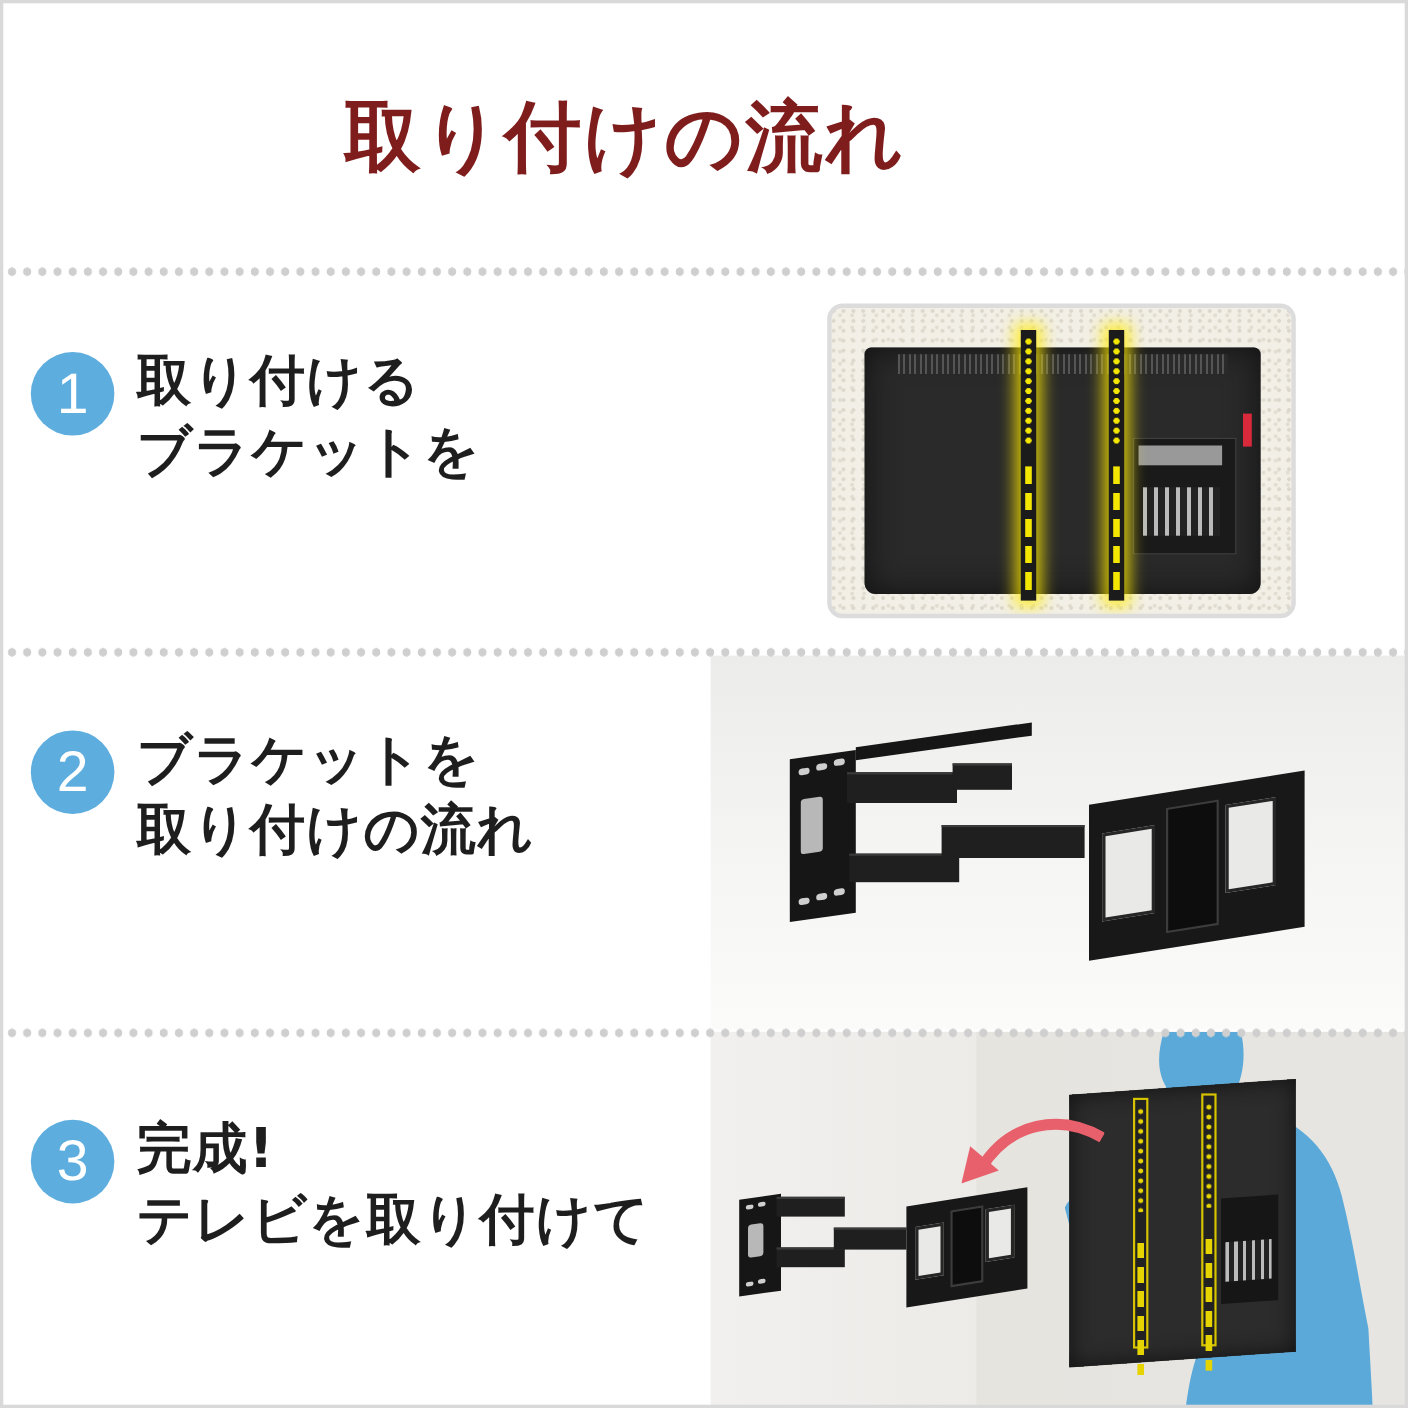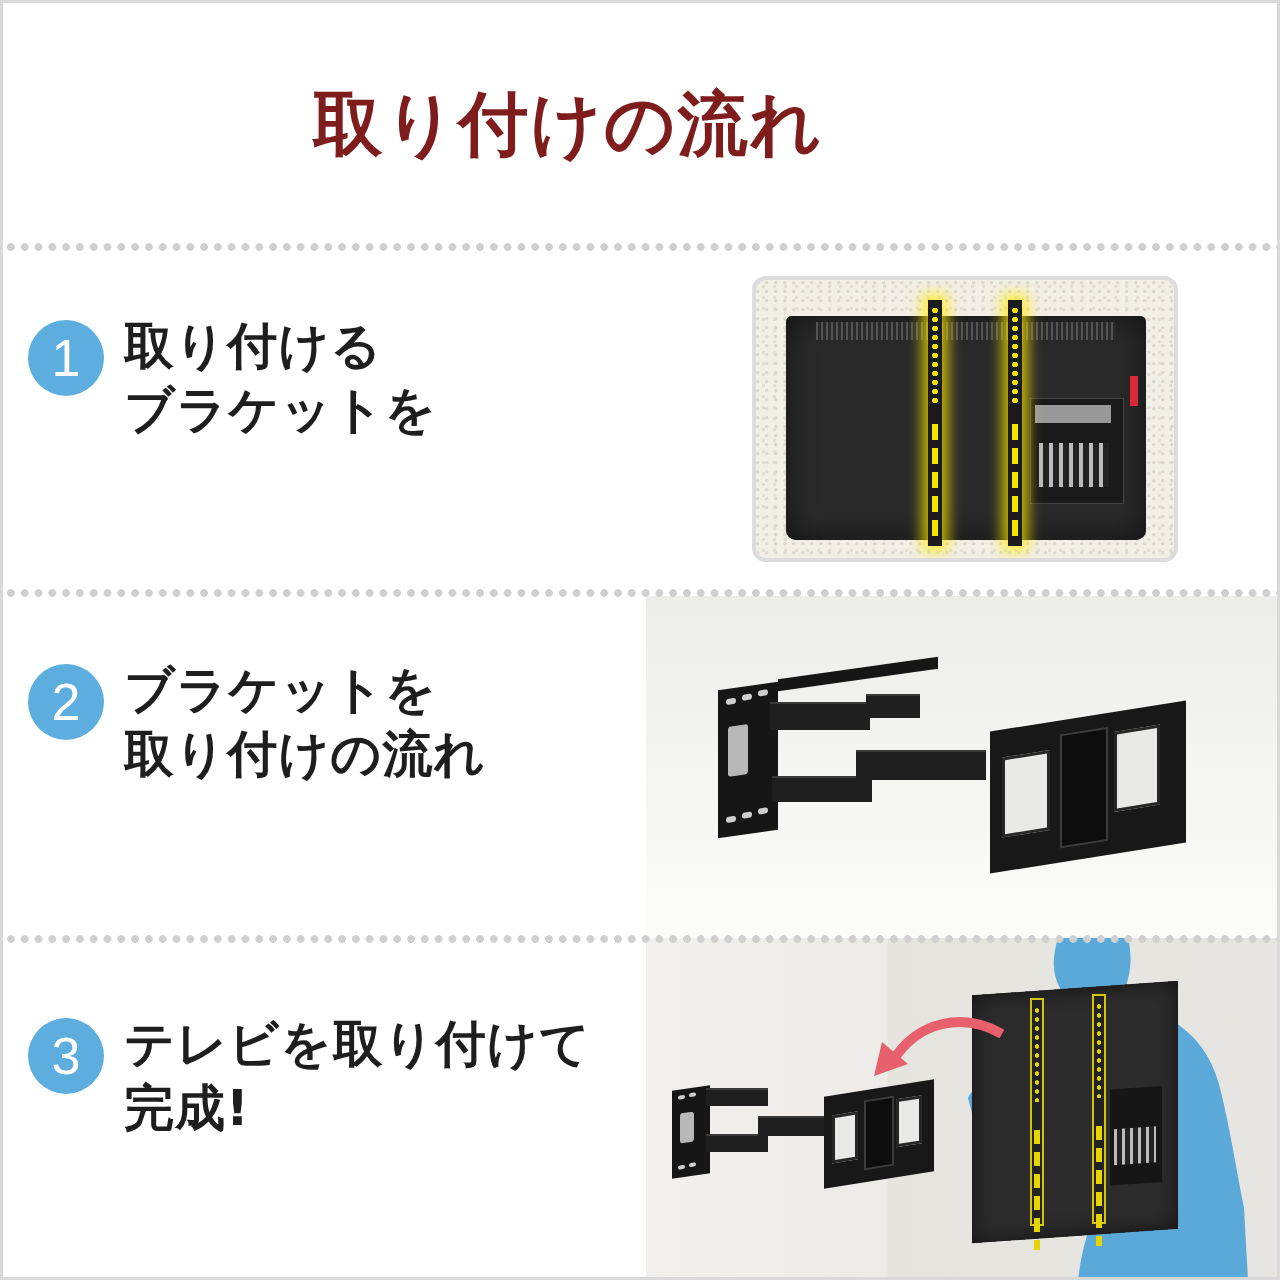--- a/index.html
+++ b/index.html
@@ -173,22 +173,22 @@
         <div class="win" style="left:124px;top:20px;width:46px;height:80px"></div>
       </div>
     </div>
   </div>
 </section>
 
 <section>
   <div class="step-text" style="top:1018px">
     <div class="badge">3</div>
     <div class="lines" style="margin-top:-6px">
+      <span class="line">完成!</span>
       <span class="line">テレビを取り付けて</span>
-      <span class="line">完成!</span>
     </div>
   </div>
   <div class="img3">
     <svg class="person" viewBox="0 0 300 342">
       <path d="M110 0 L180 0 C185 20 182 40 176 52 C172 60 178 64 196 70 C238 84 262 110 272 150 C282 190 288 230 296 270 L300 342 L130 342 C134 310 140 290 150 272 C120 280 70 250 40 236 L20 160 C24 150 34 148 44 150 L70 90 C92 80 112 66 112 50 C104 36 104 20 110 0 Z" fill="#5aa9d9"></path>
     </svg>
     <div class="tv3">
       <div class="panel"></div>
     </div>
     <div class="rail3" style="left:384px;top:60px;height:224px"></div>

